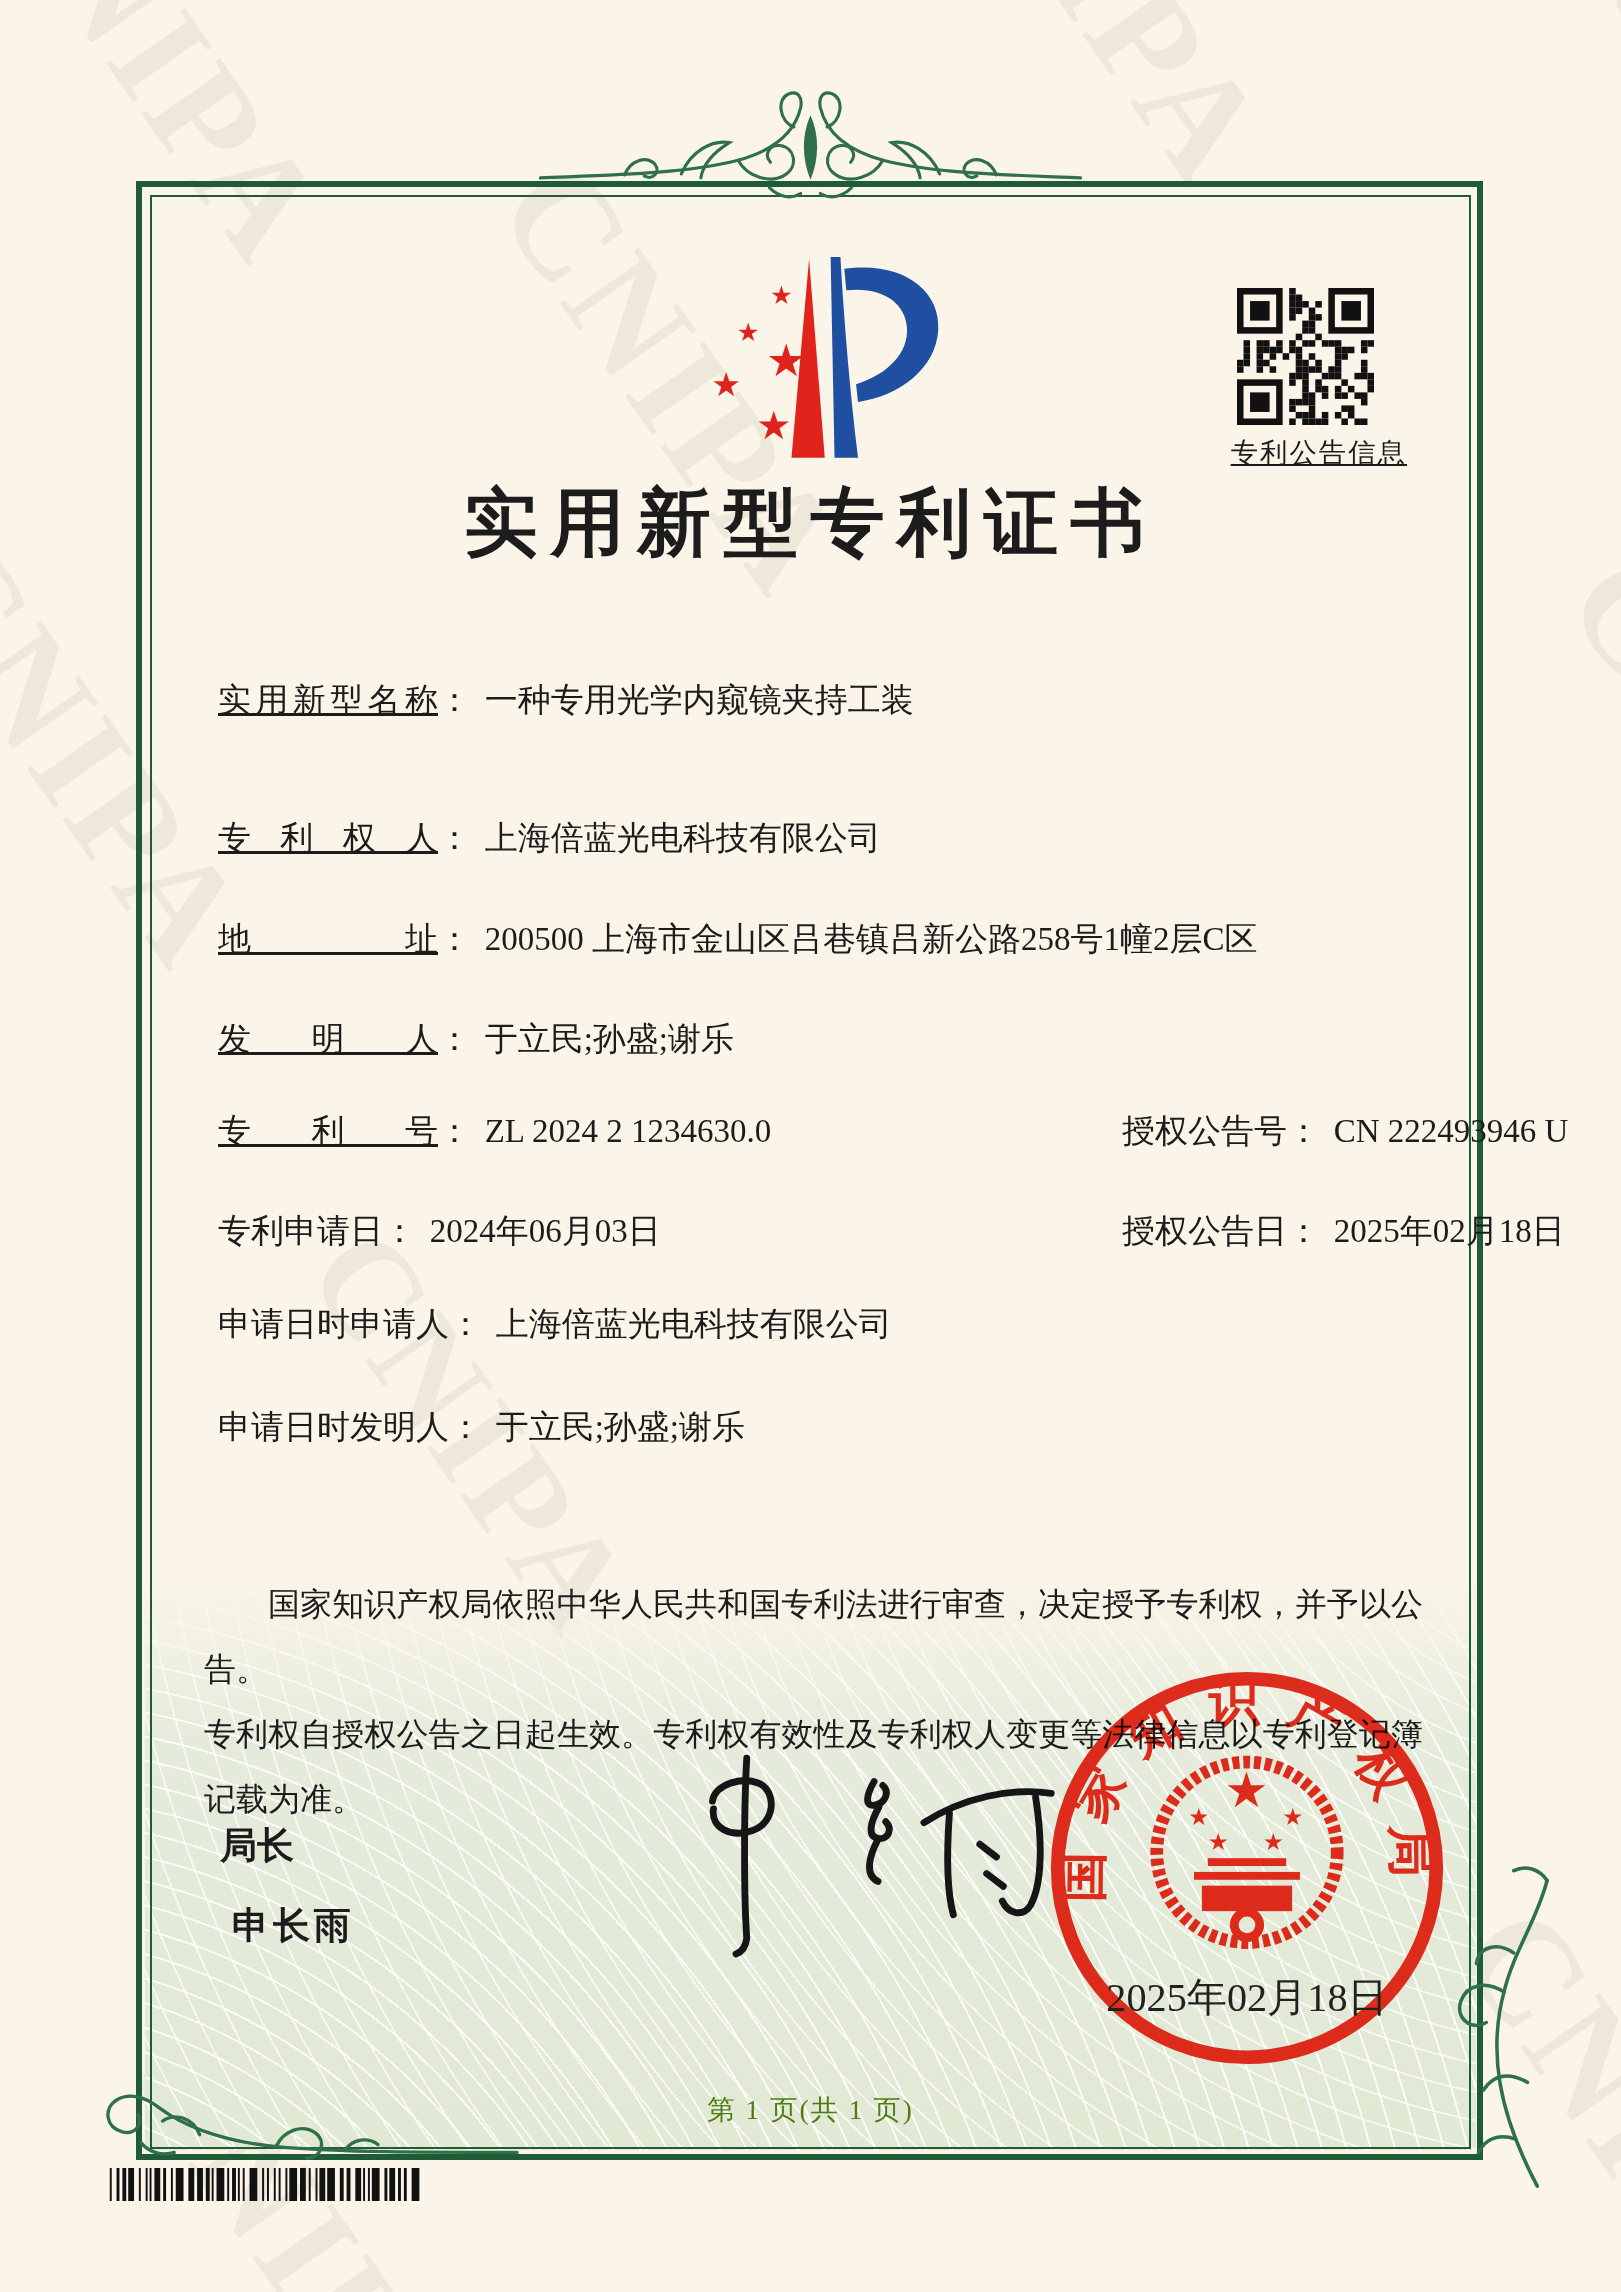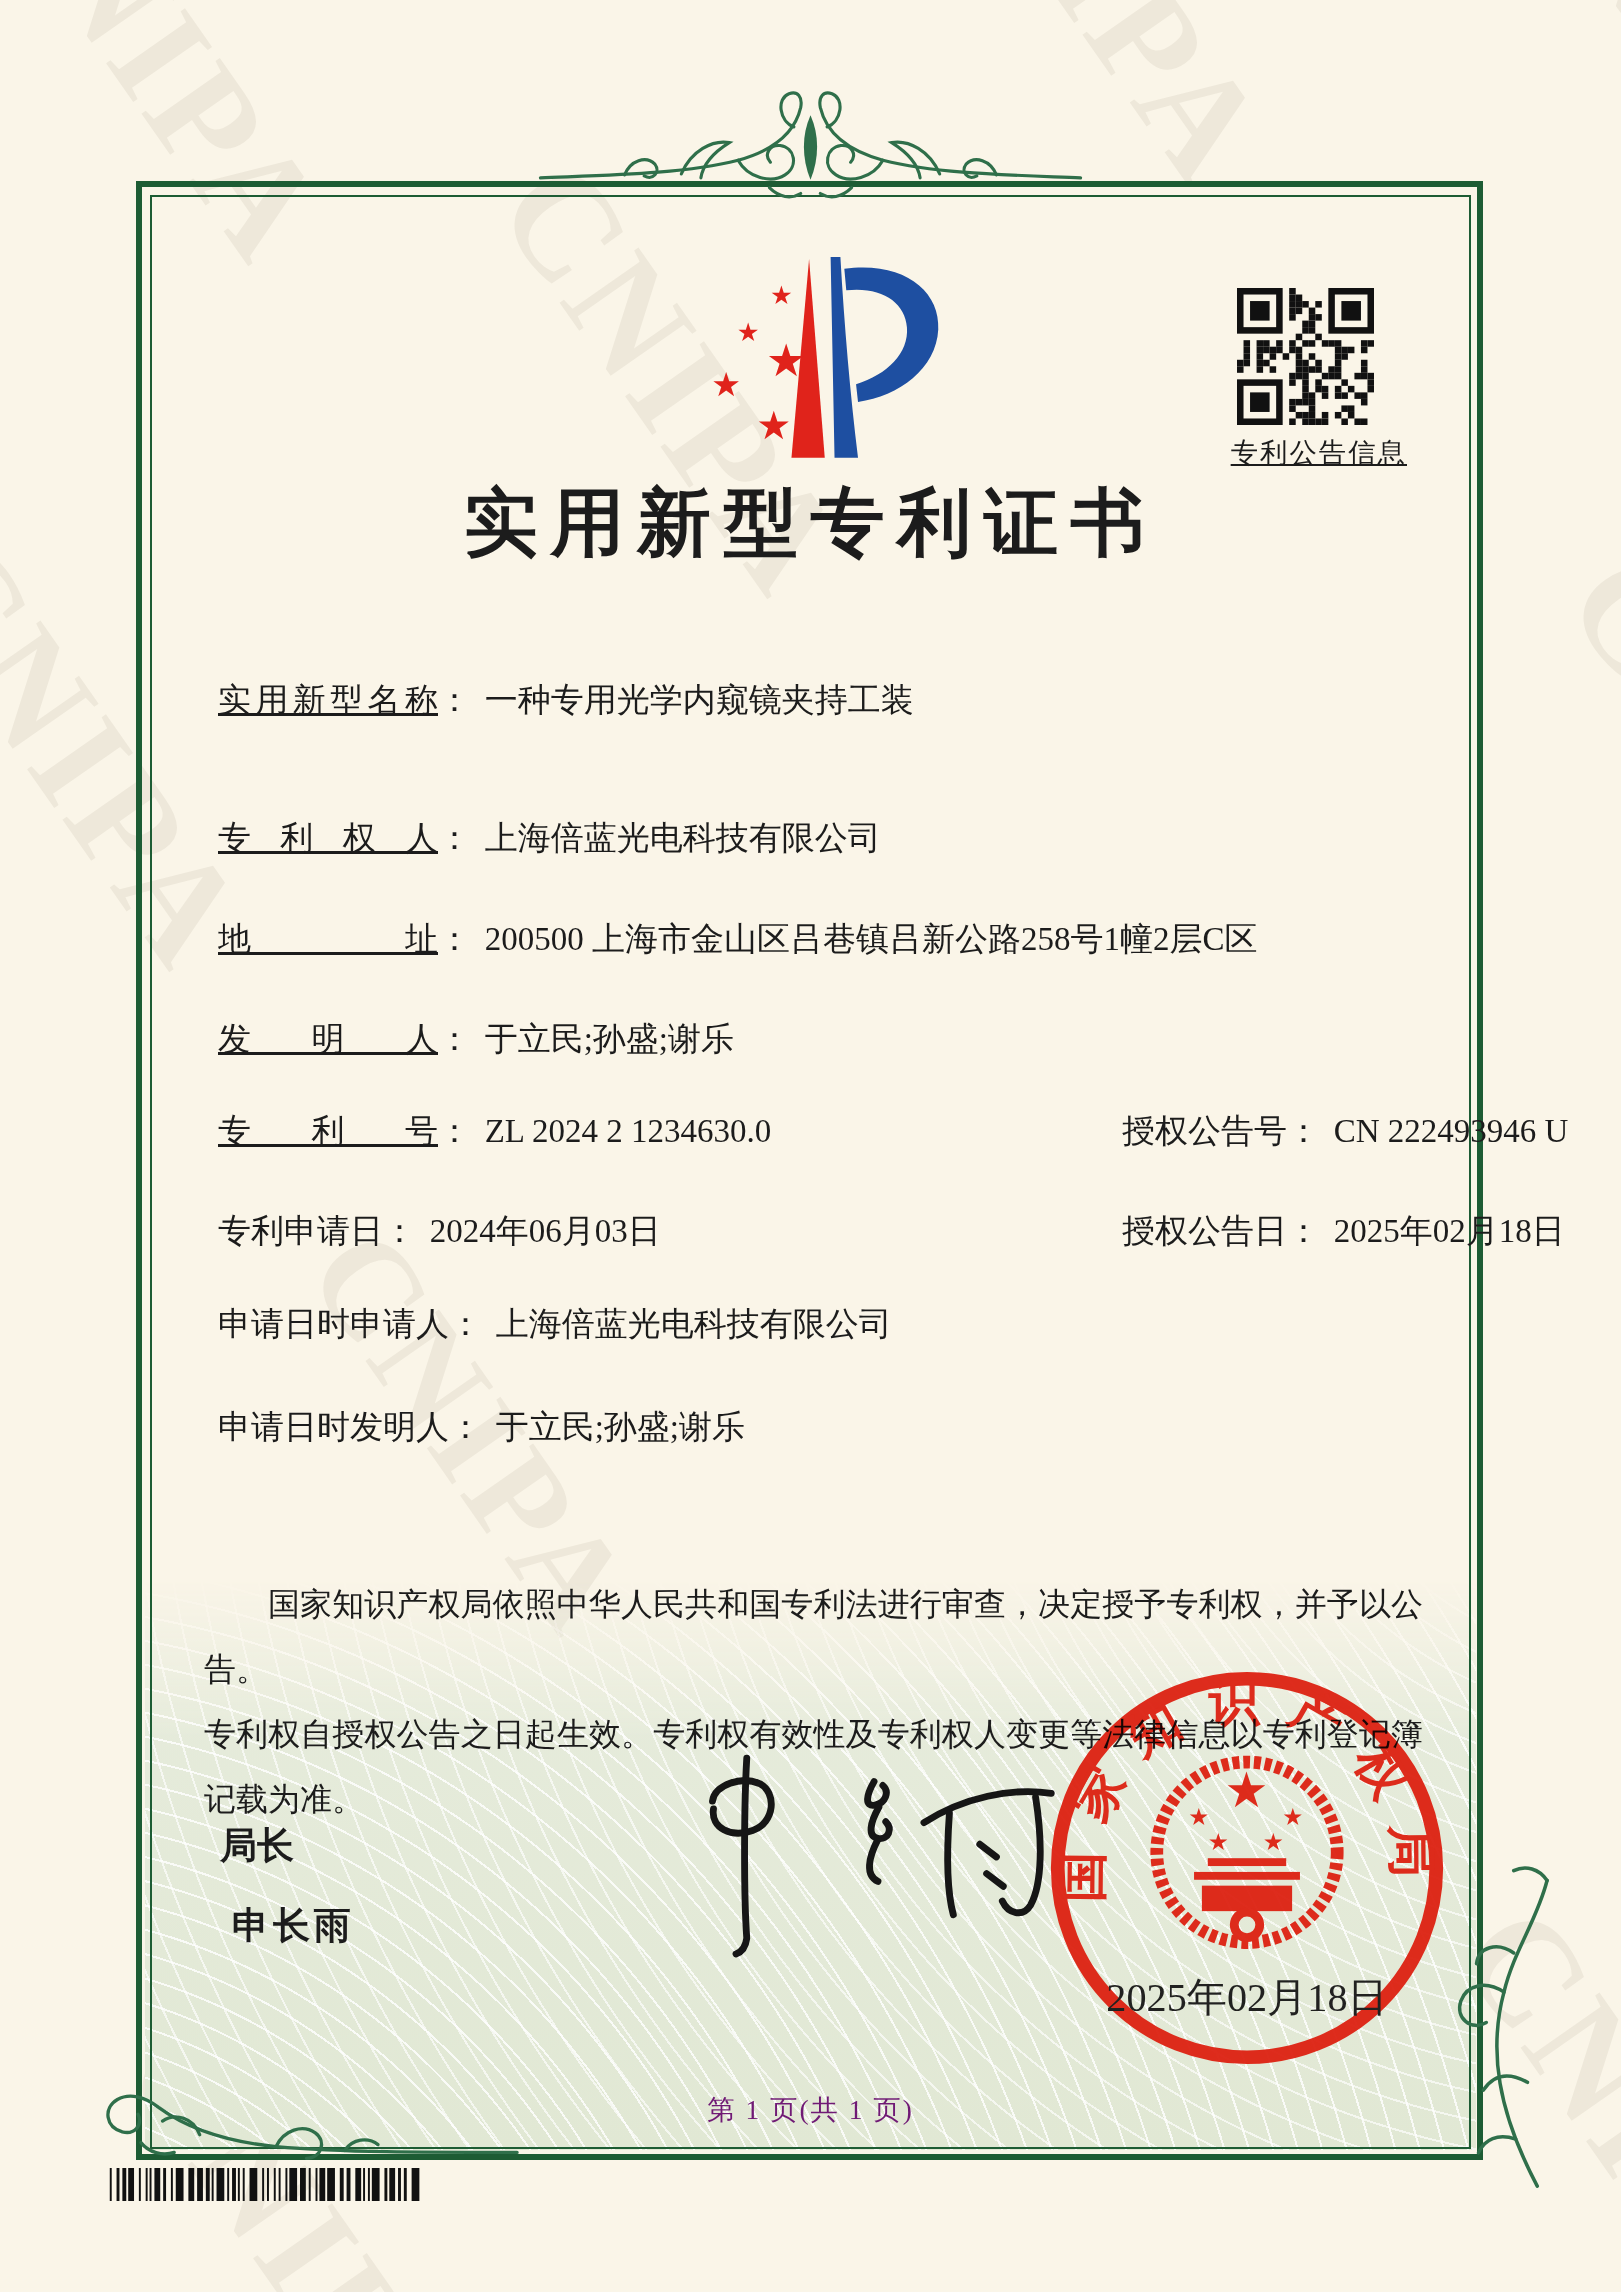--- a/index.html
+++ b/index.html
@@ -60,21 +60,21 @@
   .director-label{position:absolute;left:220px;top:1821px;font-size:37px;font-weight:600;
     font-family:"Liberation Sans","DejaVu Sans",sans-serif;}
   .director-name{position:absolute;left:232px;top:1901px;font-size:37px;font-weight:600;
     font-family:"Liberation Sans","DejaVu Sans",sans-serif;letter-spacing:3.9px;}
 
   .sig{position:absolute;left:642px;top:1750px;z-index:5;}
 
   .seal{position:absolute;left:1045px;top:1666px;z-index:6;opacity:.95;mix-blend-mode:multiply;}
 
   .footer{position:absolute;left:0;top:2092px;width:1621px;text-align:center;
-    font-size:27.4px;color:#701a75;z-index:5;letter-spacing:2px;}
+    font-size:27.4px;color:#4d7c0f;z-index:5;letter-spacing:2px;}
 
   .barcode{position:absolute;left:108px;top:2168px;z-index:5;}
 </style>
 </head>
 <body>
 
 <div class="page">
 
   <span class="wm" style="left:-88px;top:-39px;font-size:147px;">CNIPA</span>
   <span class="wm" style="left:853px;top:-118px;font-size:147px;">CNIPA</span>

